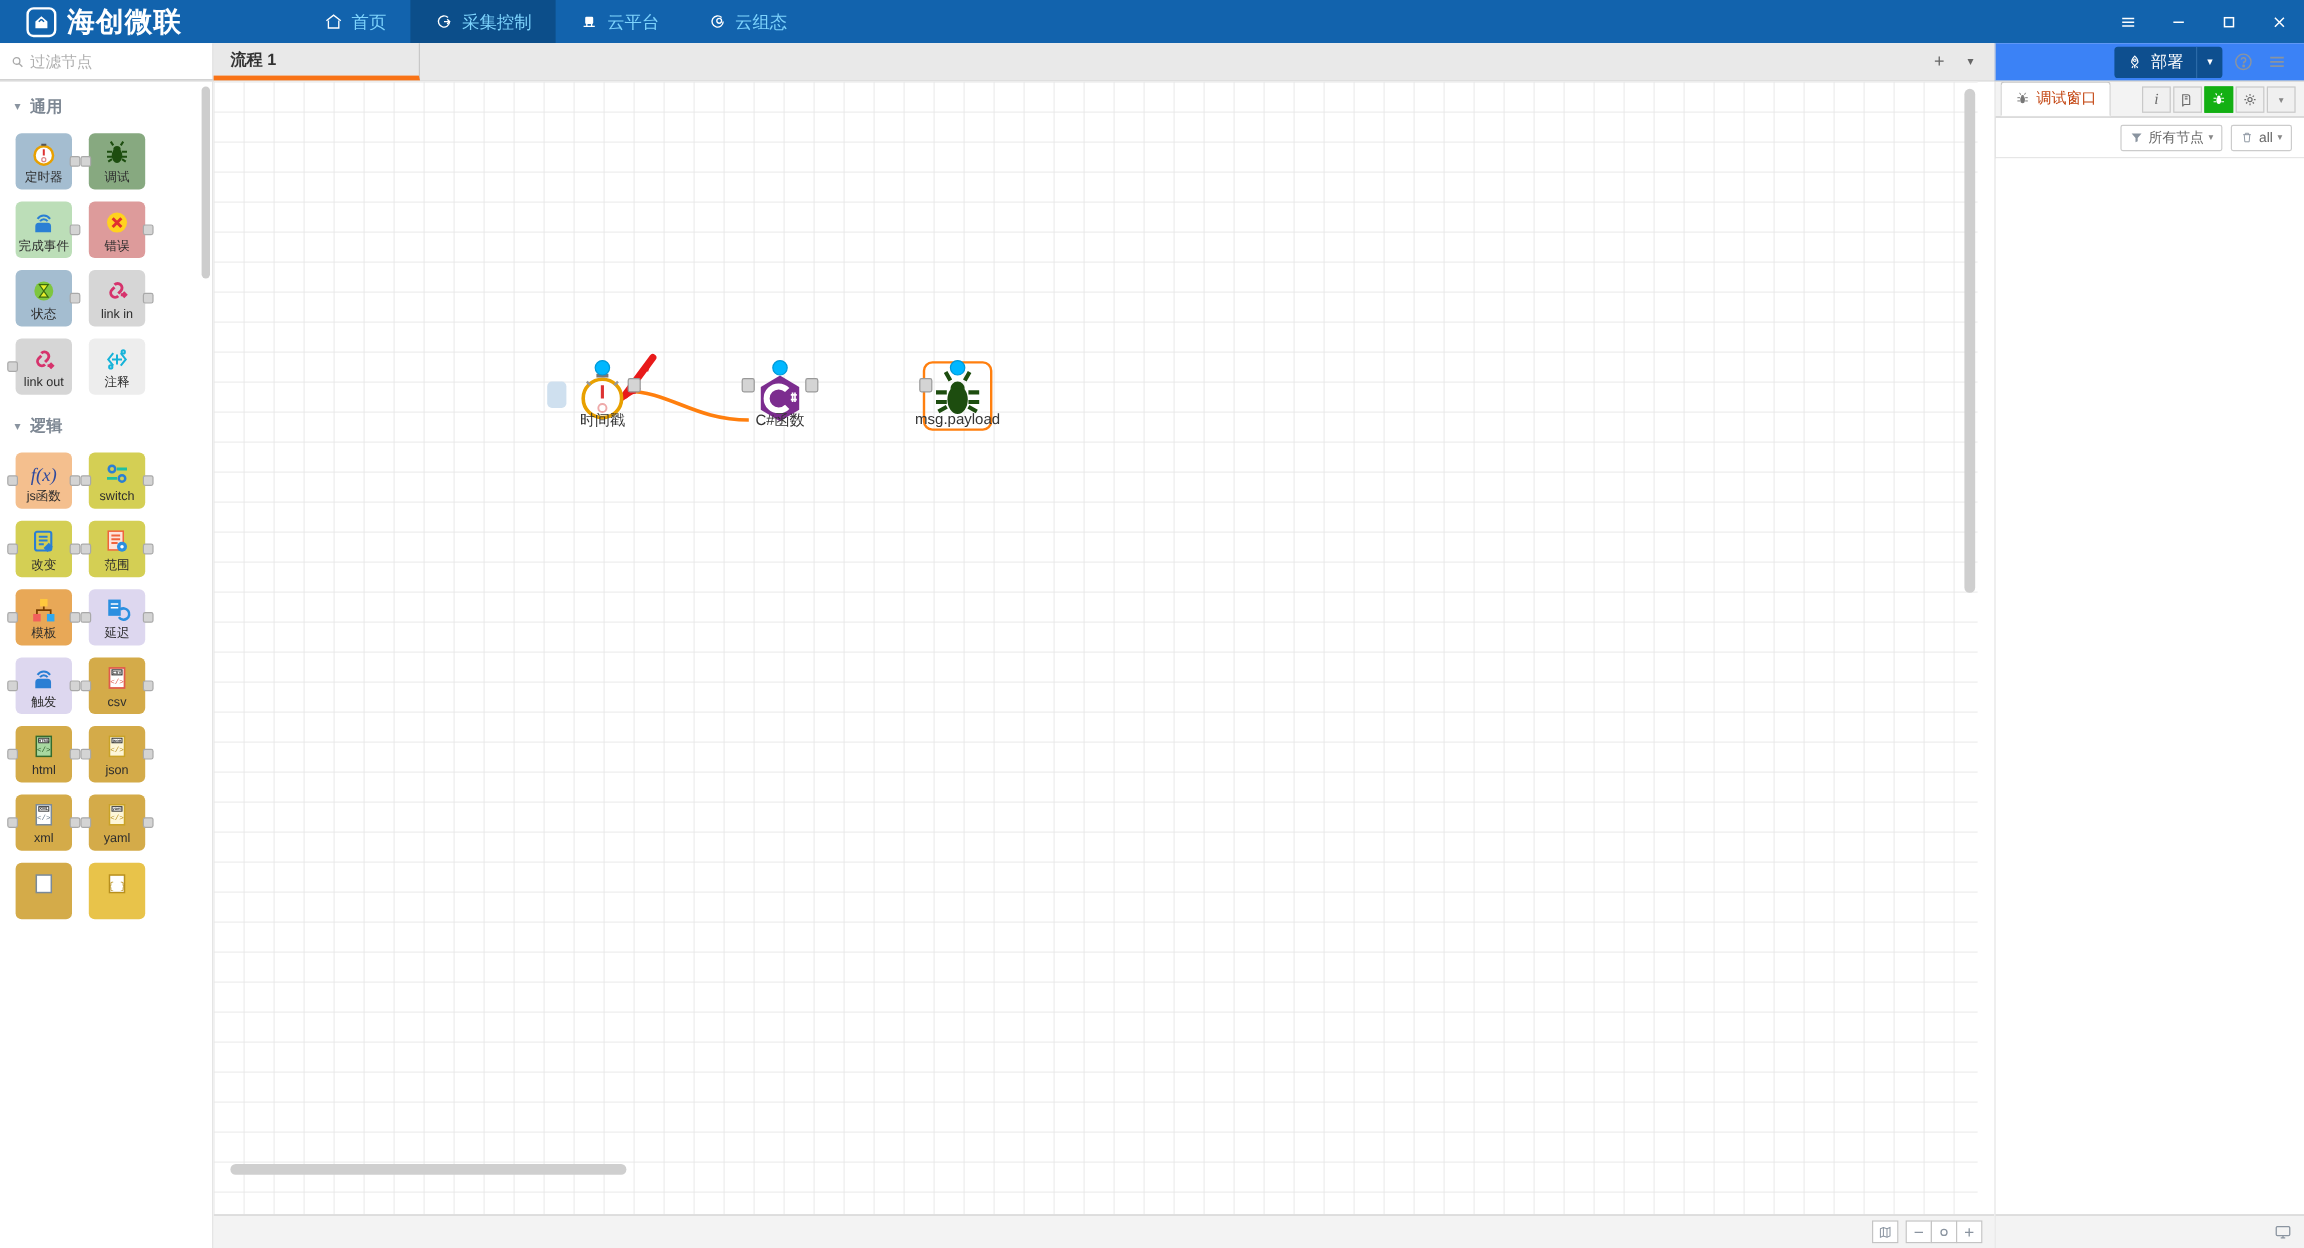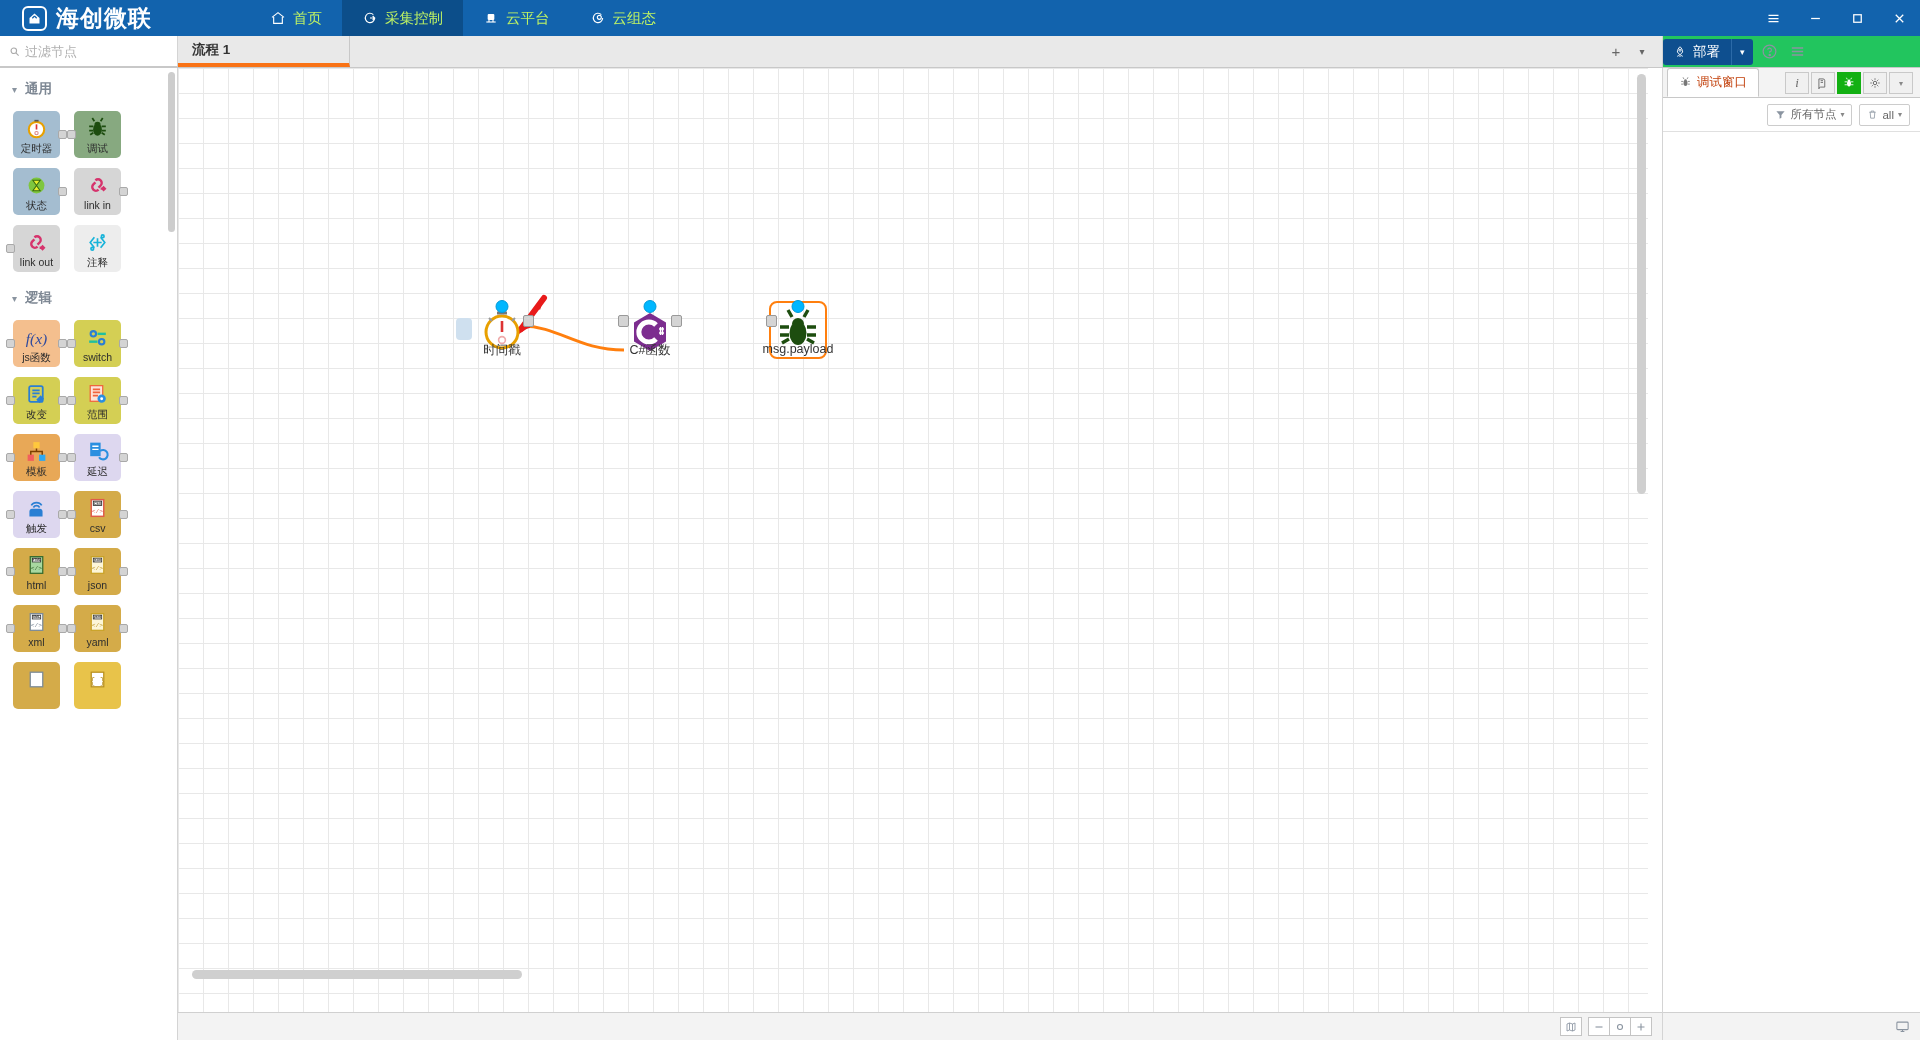--- a/index.html
+++ b/index.html
@@ -16,21 +16,21 @@
   #brand { display: flex; align-items: center; gap: 9px; padding-left: 22px; width: 230px; }
   #brand .logo {
     width: 25px; height: 25px; border: 2.2px solid #fff; border-radius: 6px;
     display: flex; align-items: center; justify-content: center;
   }
   #brand .logo svg { width: 15px; height: 15px; }
   #brand .name { font-size: 23px; font-weight: 700; letter-spacing: 1px; }
   #mainnav { display: flex; align-items: center; height: 36px; margin-left: 20px; }
   .navitem {
     display: flex; align-items: center; gap: 7px; height: 36px;
-    padding: 0 20px; font-size: 14.5px; cursor: pointer; color: #bef264;
+    padding: 0 20px; font-size: 14.5px; cursor: pointer; color: #7dd3fc;
   }
   .navitem.active { background: #0c4e8a; }
   .navitem svg { width: 16px; height: 16px; }
   #wincontrols { position: absolute; right: 0; top: 0; height: 36px; display: flex; align-items: center; }
   .winbtn {
     width: 42px; height: 36px; display: flex; align-items: center; justify-content: center;
     cursor: pointer;
   }
   .winbtn svg { width: 15px; height: 15px; }
   
@@ -52,22 +52,22 @@
   .flowtab {
     min-width: 172px; display: flex; align-items: center; padding: 0 14px;
     font-size: 13.5px; font-weight: bold; color: #333; background: #e9e9e9;
     border-right: 1px solid #c8c8c8; cursor: pointer;
   }
   .flowtab.active { background: #e9e9e9; border-bottom: 4px solid #f97316; }
   #tabactions { display: flex; align-items: center; gap: 2px; margin-left: auto; padding-right: 8px; }
   .tabact { width: 24px; height: 24px; display: flex; align-items: center; justify-content: center;
     color: #666; font-size: 15px; cursor: pointer; }
   #rightactions {
-    width: 258px; background: #22c55e; border-left: 1px solid #d4d4d4;
-    display: flex; align-items: center; justify-content: flex-start; gap: 6px; padding-right: 12px;
+    width: 258px; background: #3b82f6; border-left: 1px solid #d4d4d4;
+    display: flex; align-items: center; justify-content: flex-end; gap: 6px; padding-right: 12px;
   }
   #deploy {
     display: flex; align-items: center; background: #0e4f8f; color: #fff;
     height: 26px; border-radius: 3px; font-size: 13.5px; cursor: pointer; overflow: hidden;
   }
   #deploy .dlabel { display: flex; align-items: center; gap: 6px; padding: 0 11px 0 10px; }
   #deploy .dlabel svg { width: 14px; height: 14px; }
   #deploy .dcaret {
     padding: 0 8px; border-left: 1px solid #2b6aa8; height: 26px;
     display: flex; align-items: center; font-size: 9px;
@@ -336,20 +336,47 @@
           <div class="box" style="background:#87a980">
             <div class="glyph">
               <svg viewBox="0 0 24 24" fill="#1d4d0f">
                   <ellipse cx="12" cy="13" rx="4.2" ry="6"></ellipse>
                   <path d="M12 5.5 a3 3 0 0 1 3 3 h-6 a3 3 0 0 1 3-3Z"></path>
                   <path d="M4 10 h4 M16 10 h4 M4 14 h4 M16 14 h4 M5 18 l3-2 M19 18 l-3-2 M9 5 L7 2 M15 5 l2-3" stroke="#1d4d0f" stroke-width="1.7"></path>
                 </svg>
             </div>
             <div class="lbl">调试</div>
             <span class="port in"></span>
+          </div>
+        </div>
+      </div>
+      <div class="noderow">
+        <div class="palnode">
+          <div class="box" style="background:#bcdeb8">
+            <div class="glyph">
+              <svg viewBox="0 0 24 24" fill="none" stroke="#2a7fd4" stroke-width="1.6">
+                  <path d="M7 9 a6 6 0 0 1 10 0"></path>
+                  <path d="M9 11 a3.5 3.5 0 0 1 6 0"></path>
+                  <path d="M6 19 h11 v-4 a2 2 0 0 0-2-2 H8 a2 2 0 0 0-2 2Z" fill="#2a7fd4"></path>
+                </svg>
+            </div>
+            <div class="lbl">完成事件</div>
+            <span class="port out"></span>
+          </div>
+        </div>
+        <div class="palnode">
+          <div class="box" style="background:#dd9b9b">
+            <div class="glyph">
+              <svg viewBox="0 0 24 24">
+                  <circle cx="12" cy="12" r="8" fill="#ffd21f"></circle>
+                  <path d="M8.5 8.5 L15.5 15.5 M15.5 8.5 L8.5 15.5" stroke="#e03030" stroke-width="2.4"></path>
+                </svg>
+            </div>
+            <div class="lbl">错误</div>
+            <span class="port out"></span>
           </div>
         </div>
       </div>
       <div class="noderow">
         <div class="palnode">
           <div class="box" style="background:#a4bdd0">
             <div class="glyph">
               <svg viewBox="0 0 24 24">
                   <circle cx="12" cy="12" r="7.6" fill="#7ec63f"></circle>
                   <path d="M8.5 7 h7 l-3.5 5 l3.5 5 h-7 l3.5-5Z" fill="#e8ee2a" stroke="#3a6b0f" stroke-width="1"></path>

